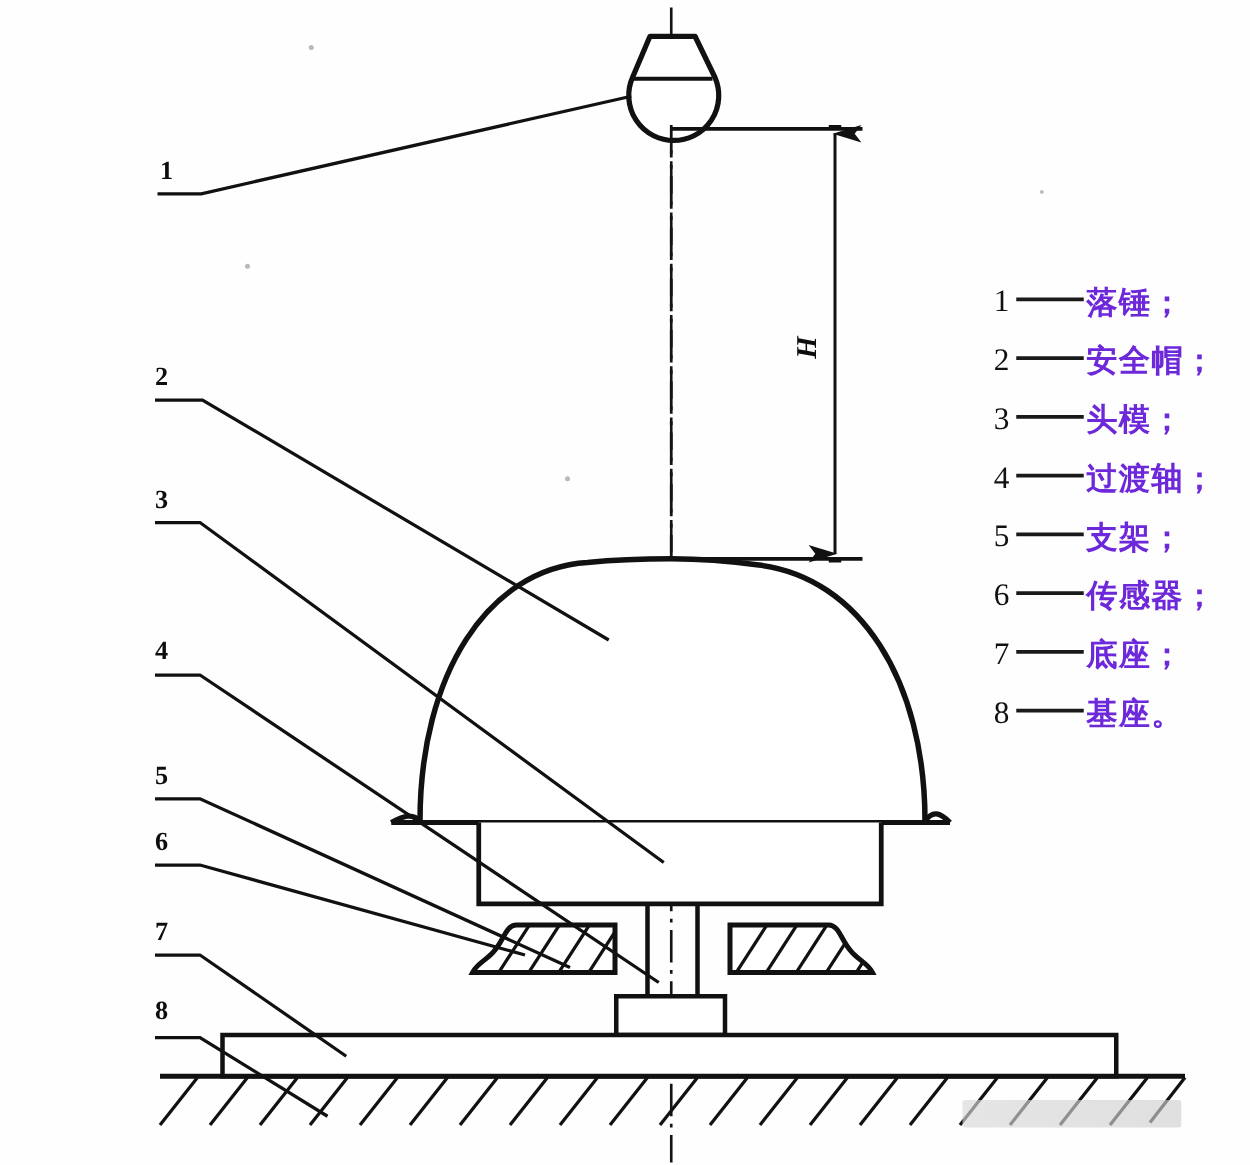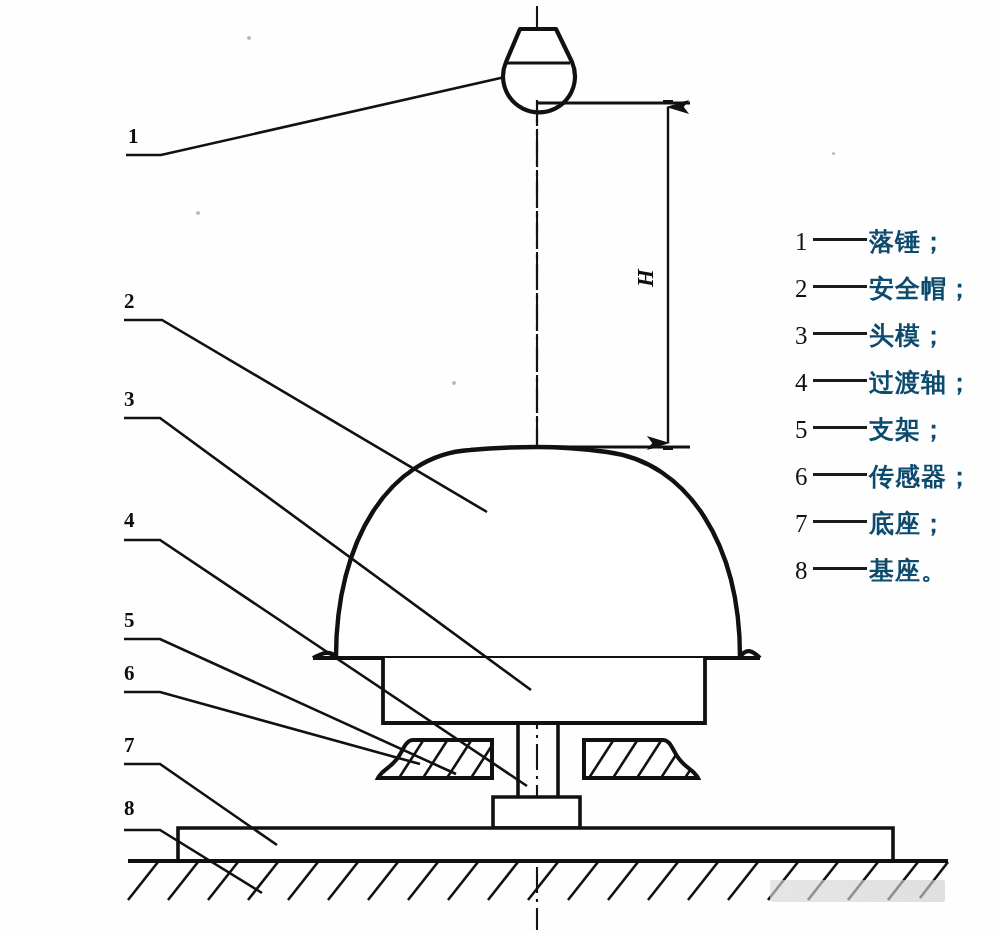--- a/index.html
+++ b/index.html
@@ -65,21 +65,21 @@
     width:54px;
     height:0;
     border-top:3px solid #1a1a1a;
     margin:0 2px 4px 1px;
     flex:0 0 auto;
   }
   .legend-text{
     font-family:"DejaVu Sans",sans-serif;
     font-size:25px;
     font-weight:700;
-    color:#0c4a6e;
+    color:#6d28d9;
     letter-spacing:1px;
   }
 
   
   .speck{position:absolute;background:#b9b9b9;border-radius:50%;}
   #watermark{
     position:absolute;left:770px;top:880px;width:175px;height:22px;
     background:linear-gradient(90deg,#d8d8d8,#cfcfcf);
     opacity:.65;border-radius:2px;
   }

